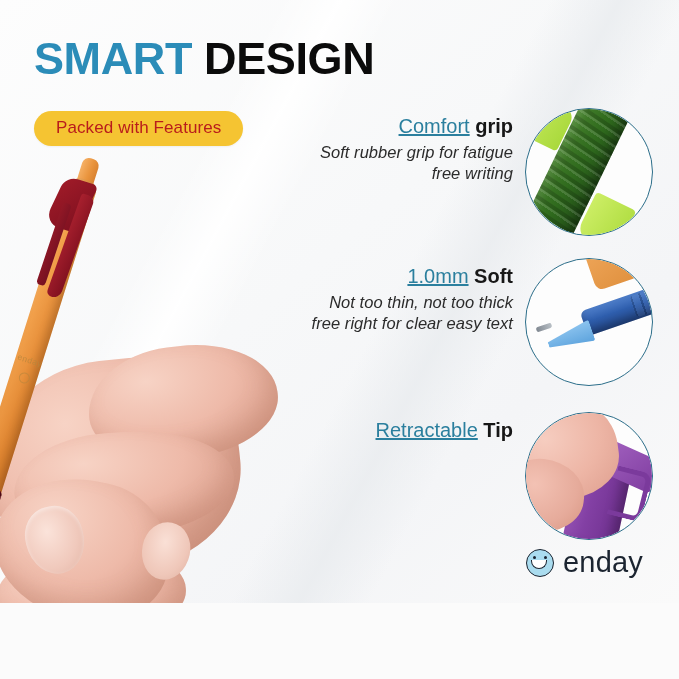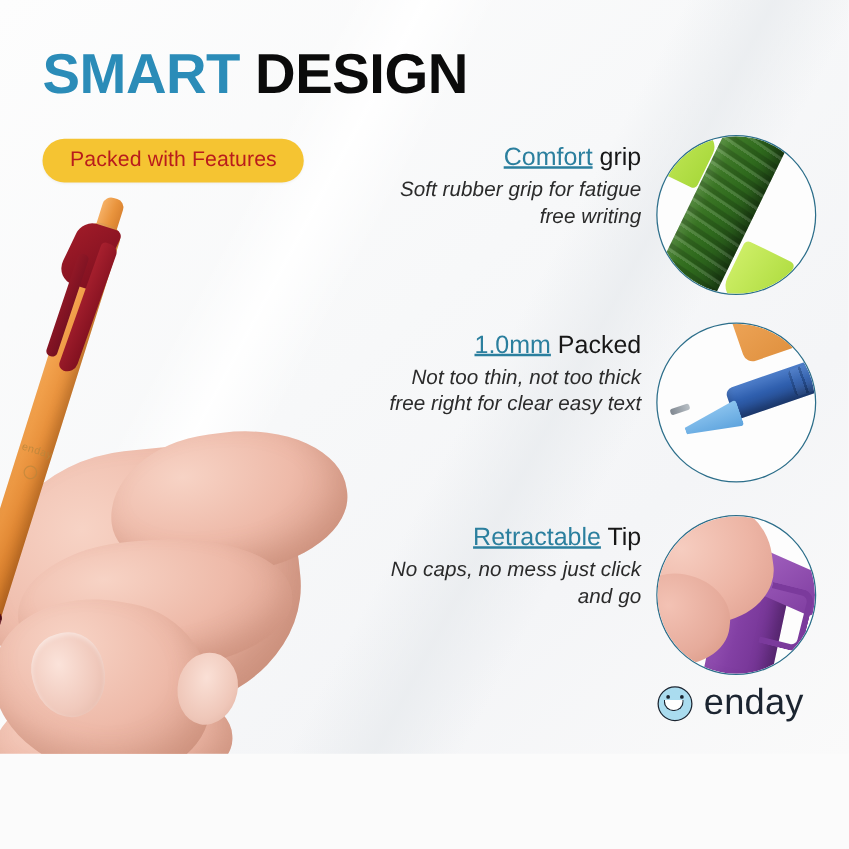--- a/index.html
+++ b/index.html
@@ -40,21 +40,21 @@
   .f3{top:412px;}
 
   .f-text{
     position:absolute;right:148px;top:6px;width:205px;
     text-align:right;
   }
   .f-title{
     font-size:20px;line-height:24px;margin:0 0 4px 0;white-space:nowrap;
   }
   .f-title .t1{color:#2b7f9e;font-weight:normal;text-decoration:underline;}
-  .f-title .t2{color:#171717;font-weight:normal;}
+  .f-title .t2{color:#171717;font-weight:bold;}
   .f-desc{
     font-size:16.5px;line-height:20.5px;color:#2b2b2b;
     font-weight:normal;margin:0;letter-spacing:.05px;font-style:italic;
   }
 
   
   .circ{
     position:absolute;right:8px;top:0;
     width:126px;height:126px;border-radius:50%;
     border:1.4px solid #2c6e8a;
@@ -347,40 +347,39 @@
           <div class="gb"></div>
           <div class="g-tipB"></div>
         </div>
       </div>
     </div>
   </div>
 
   <div class="feature f2">
     <div class="f-text">
       <div class="f-title"><span class="t1">1.0mm</span>
-        <span class="t2">Packed</span></div>
+        <span class="t2">Soft</span></div>
       <div class="f-desc">Not too thin, not too thick free right for clear easy text</div>
     </div>
     <div class="circ">
       <div class="circ-in">
         <div class="pen-blue">
           <div class="pb-orange"></div>
           <div class="pb-body"></div>
           <div class="pb-cone"></div>
           <div class="pb-nib"></div>
         </div>
       </div>
     </div>
   </div>
 
   <div class="feature f3">
     <div class="f-text">
       <div class="f-title"><span class="t1">Retractable</span>
         <span class="t2">Tip</span></div>
-      <div class="f-desc">No caps, no mess just click and go</div>
     </div>
     <div class="circ">
       <div class="circ-in">
         <div class="pur">
           <div class="pu-body"></div>
           <div class="pu-wing"></div>
           <div class="pu-clip"></div>
           <div class="thumb"></div>
           <div class="thumb2"></div>
         </div>

